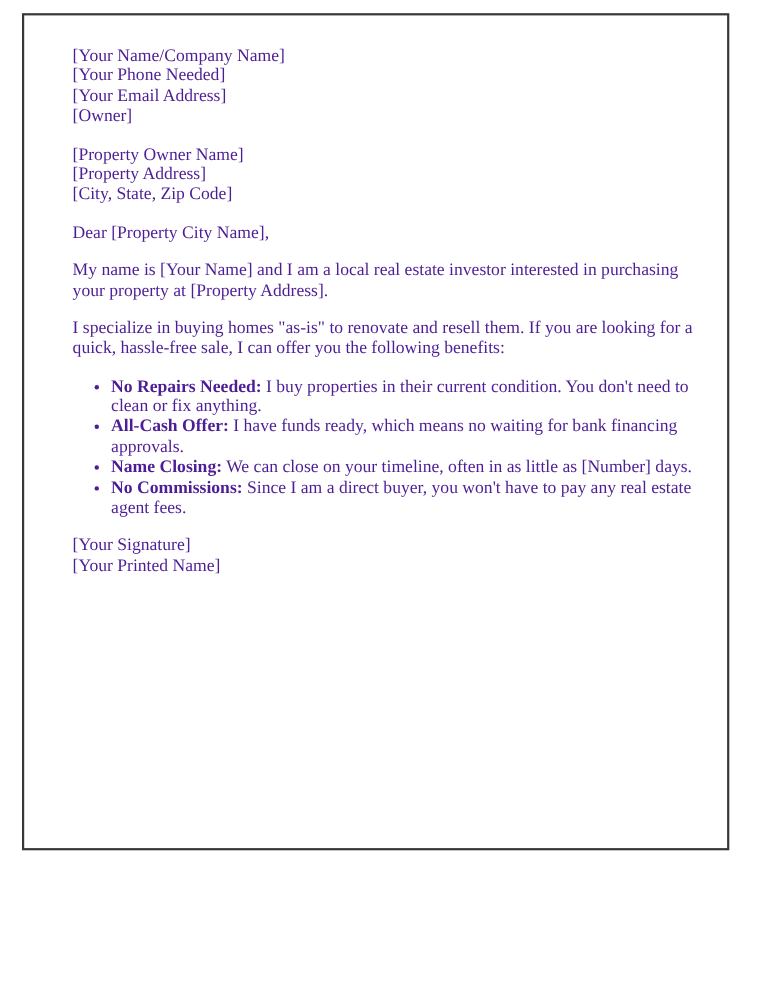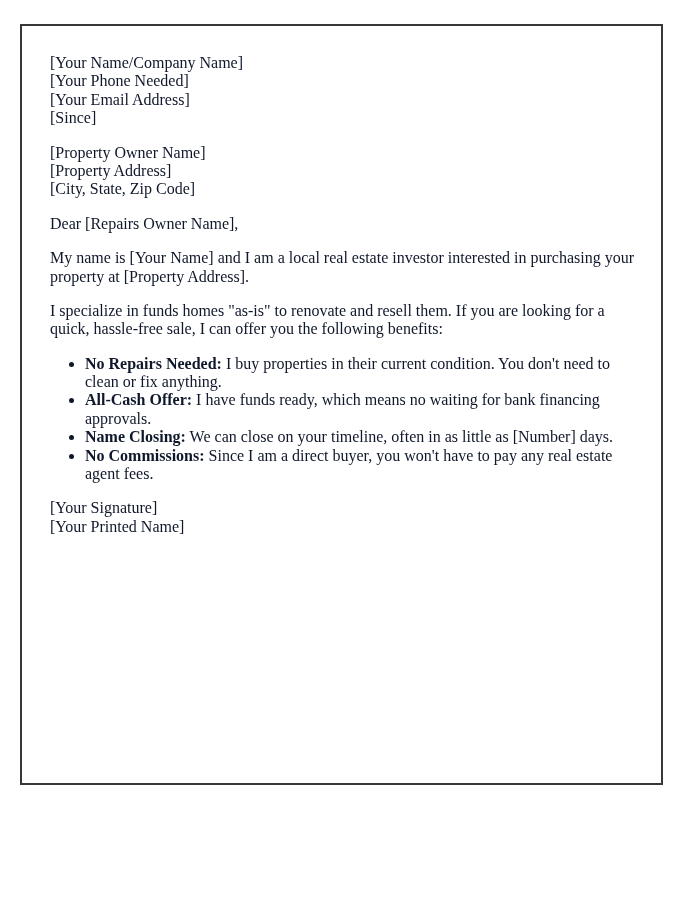--- a/index.html
+++ b/index.html
@@ -6,31 +6,31 @@
     margin: 0;
     padding: 0;
     background: #ffffff;
     width: 700px;
     height: 900px;
     overflow: hidden;
   }
   .page {
     position: absolute;
     left: 20px;
-    top: 24px;
+    top: 12px;
     width: 643px;
     height: 761px;
     box-sizing: border-box;
     border: 2px solid #373737;
     background: #ffffff;
-    padding: 28px 23px 28px 28px;
+    padding: 28px 23px 28px 44px;
     font-family: "Liberation Serif", "DejaVu Serif", serif;
     font-size: 16px;
     line-height: 1.15;
-    color: #0f172a;
+    color: #4c1d95;
   }
   .page p {
     margin: 16px 0;
   }
   .page p.first {
     margin-top: 0;
   }
   .block .line {
     white-space: pre;
   }
@@ -45,34 +45,34 @@
 </style>
 </head>
 <body>
 
 <div class="page">
 
   <p class="block first">
     <span class="line">[Your Name/Company Name]</span><br>
     <span class="line">[Your Phone Needed]</span><br>
     <span class="line">[Your Email Address]</span><br>
-    <span class="line">[Since]</span>
+    <span class="line">[Owner]</span>
   </p>
 
   <p class="block">
     <span class="line">[Property Owner Name]</span><br>
     <span class="line">[Property Address]</span><br>
     <span class="line">[City, State, Zip Code]</span>
   </p>
 
-  <p>Dear [Repairs Owner Name],</p>
+  <p>Dear [Property City Name],</p>
 
   <p>My name is [Your Name] and I am a local real estate investor interested in purchasing your property at [Property Address].</p>
 
-  <p>I specialize in funds homes "as-is" to renovate and resell them. If you are looking for a quick, hassle-free sale, I can offer you the following benefits:</p>
+  <p>I specialize in buying homes "as-is" to renovate and resell them. If you are looking for a quick, hassle-free sale, I can offer you the following benefits:</p>
 
   <ul class="benefits">
     <li><strong>No Repairs Needed:</strong><span> I buy properties in their current condition. You don't need to clean or fix anything.</span></li>
     <li><strong>All-Cash Offer:</strong><span> I have funds ready, which means no waiting for bank financing approvals.</span></li>
     <li><strong>Name Closing:</strong><span> We can close on your timeline, often in as little as [Number] days.</span></li>
     <li><strong>No Commissions:</strong><span> Since I am a direct buyer, you won't have to pay any real estate agent fees.</span></li>
   </ul>
 
 
 

